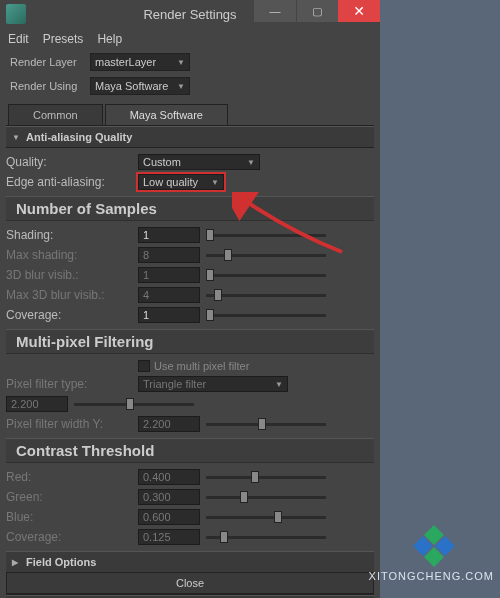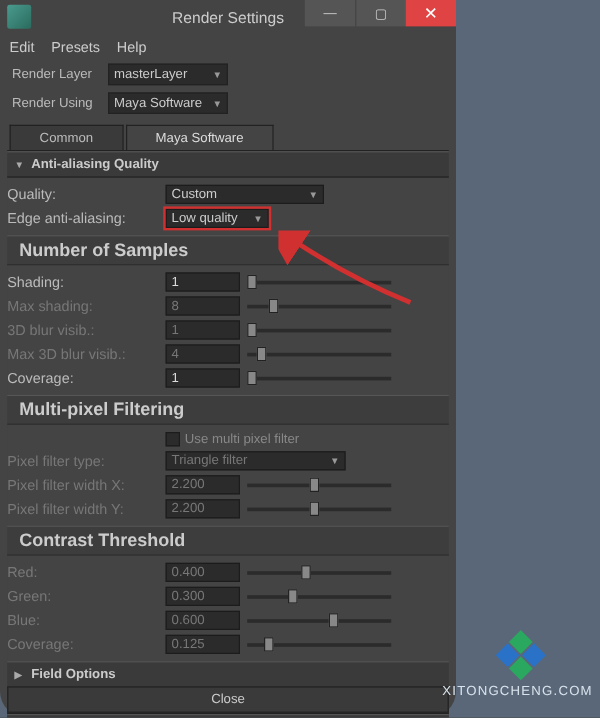--- a/index.html
+++ b/index.html
@@ -1,17 +1,17 @@
 <!DOCTYPE html>
 <html><head>
 <meta charset="utf-8">
 <style>
 * { margin: 0; padding: 0; box-sizing: border-box; font-family: Arial, sans-serif; }
 body { background: #5a6778; width: 500px; height: 598px; overflow: hidden; position: relative; }
-.window { width: 380px; height: 598px; background: #444444; position: relative; border-radius: 22px; }
+.window { width: 380px; height: 598px; background: #444444; position: relative; }
 .titlebar { height: 28px; background: #444444; display: flex; align-items: center; position: relative; }
 .app-icon { width: 20px; height: 20px; margin: 0 6px; background: linear-gradient(135deg,#4a9b8e,#2a6b5e); border-radius: 2px; }
 .title { color: #ccc; font-size: 13px; position: absolute; left: 50%; transform: translateX(-50%); }
 .win-controls { position: absolute; right: 0; top: 0; display: flex; height: 22px; }
 .win-btn { width: 42px; height: 22px; display: flex; align-items: center; justify-content: center; color: #ccc; font-size: 11px; }
 .win-btn.min { background: #555; }
 .win-btn.max { background: #555; border-left:1px solid #444; }
 .win-btn.close { background: #e04343; color: #fff; font-size: 14px; }
 .menubar { height: 22px; display: flex; align-items: center; padding: 0 8px; gap: 14px; color: #ccc; font-size: 12px; }
 .menubar span { cursor: default; }
@@ -89,21 +89,21 @@
 
   <div class="tab-panel">
 
     <div class="section-header">
       <span class="tri">▼</span>
       <span>Anti-aliasing Quality</span>
     </div>
     <div class="section-body">
       <div class="form-row">
         <span class="form-label">Quality:</span>
-        <span class="select-box" style="width:132px">
+        <span class="select-box" style="width:122px">
           <span>Custom</span>
           <span class="arrow">▼</span>
         </span>
       </div>
       <div class="form-row">
         <span class="form-label">Edge anti-aliasing:</span>
         <span class="select-box highlight" style="width:86px">
           <span>Low quality</span>
           <span class="arrow">▼</span>
         </span>
@@ -167,21 +167,20 @@
         <span class="check-label">Use multi pixel filter</span>
       </div>
       <div class="form-row">
         <span class="form-label disabled">Pixel filter type:</span>
         <span class="select-box" style="width:150px;color:#777">
           <span>Triangle filter</span>
           <span class="arrow">▼</span>
         </span>
       </div>
       <div class="form-row">
-        <span class="form-label disabled">Pixel filter width X:</span>
         <span class="input-box disabled">2.200</span>
         <div class="slider-wrap">
             <div class="slider">
               <div class="thumb" style="left:52px"></div>
             </div>
           </div>
       </div>
       <div class="form-row">
         <span class="form-label disabled">Pixel filter width Y:</span>
         <span class="input-box disabled">2.200</span>

